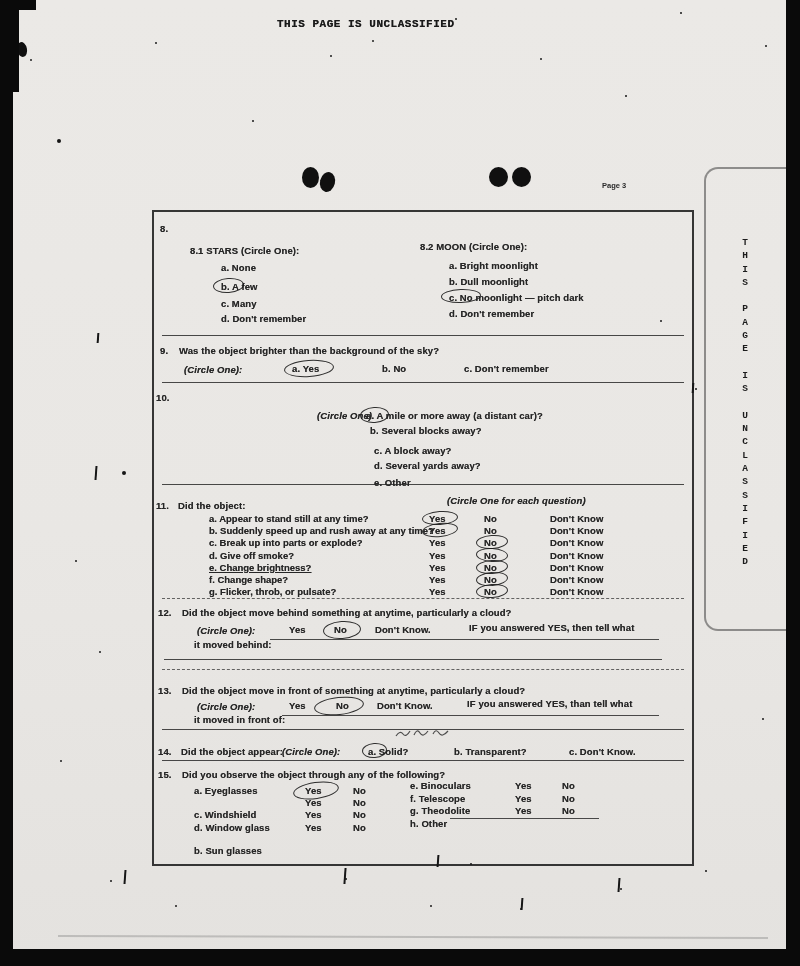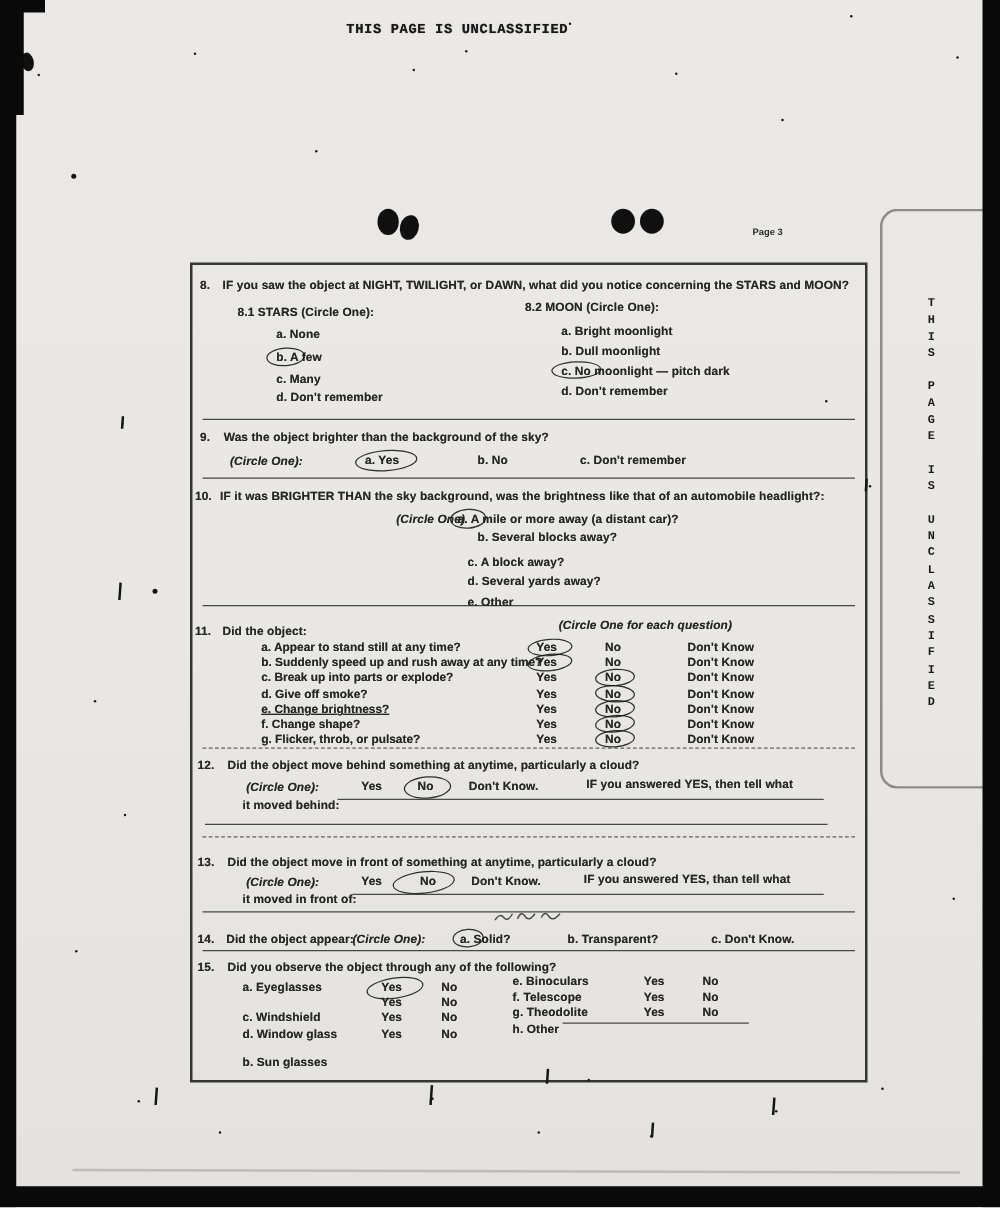--- a/index.html
+++ b/index.html
@@ -92,21 +92,20 @@
     <div class="hr" style="top:123px;"></div>
     <div class="hr" style="top:170px;"></div>
     <div class="hr" style="top:272px;"></div>
     <div class="hr dashed" style="top:386px;"></div>
     <div class="hr" style="top:447px;left:10px;right:30px;"></div>
     <div class="hr dashed" style="top:457px;"></div>
     <div class="hr" style="top:517px;"></div>
     <div class="hr" style="top:548px;"></div>
 
     <span class="t" style="left:6px;top:11px;">8.</span>
-    <span class="t" style="left:24px;top:11px;">IF you saw the object at NIGHT, TWILIGHT, or DAWN, what did you notice concerning the STARS and MOON?</span>
     <span class="t" style="left:36px;top:33px;">8.1  STARS (Circle One):</span>
     <span class="t" style="left:67px;top:50px;">a.  None</span>
     <span class="t" style="left:67px;top:69px;">b.  A few</span>
     <span class="t" style="left:67px;top:86px;">c.  Many</span>
     <span class="t" style="left:67px;top:101px;">d.  Don't remember</span>
     <div class="circ" style="left:59px;top:66px;width:29px;height:13px;"></div>
     <span class="t" style="left:266px;top:29px;">8.2  MOON (Circle One):</span>
     <span class="t" style="left:295px;top:48px;">a.  Bright moonlight</span>
     <span class="t" style="left:295px;top:64px;">b.  Dull moonlight</span>
     <span class="t" style="left:295px;top:80px;">c.  No moonlight — pitch dark</span>
@@ -115,24 +114,23 @@
 
     <span class="t" style="left:6px;top:133px;">9.</span>
     <span class="t" style="left:25px;top:133px;">Was the object brighter than the background of the sky?</span>
     <span class="t it" style="left:30px;top:152px;">(Circle One):</span>
     <span class="t" style="left:138px;top:151px;">a.  Yes</span>
     <span class="t" style="left:228px;top:151px;">b.  No</span>
     <span class="t" style="left:310px;top:151px;">c.  Don't remember</span>
     <div class="circ" style="left:130px;top:148px;width:48px;height:15px;"></div>
 
     <span class="t" style="left:2px;top:180px;">10.</span>
-    <span class="t" style="left:22px;top:180px;">IF it was BRIGHTER THAN the sky background, was the brightness like that of an automobile headlight?:</span>
     <span class="t it" style="left:163px;top:198px;">(Circle One)</span>
     <span class="t" style="left:212px;top:198px;">a.  A mile or more away (a distant car)?</span>
-    <span class="t" style="left:228px;top:213px;">b.  Several blocks away?</span>
+    <span class="t" style="left:216px;top:213px;">b.  Several blocks away?</span>
     <span class="t" style="left:220px;top:233px;">c.  A block away?</span>
     <span class="t" style="left:220px;top:248px;">d.  Several yards away?</span>
     <span class="t" style="left:220px;top:265px;">e.  Other</span>
     <div class="circ" style="left:206px;top:195px;width:27px;height:14px;"></div>
 
     <span class="t" style="left:2px;top:288px;">11.</span>
     <span class="t" style="left:24px;top:288px;">Did the object:</span>
     <span class="t it" style="left:293px;top:283px;">(Circle One for each question)</span>
 
     <span class="t" style="left:55px;top:301px;letter-spacing:0;">a.  Appear to stand still at any time?</span>

